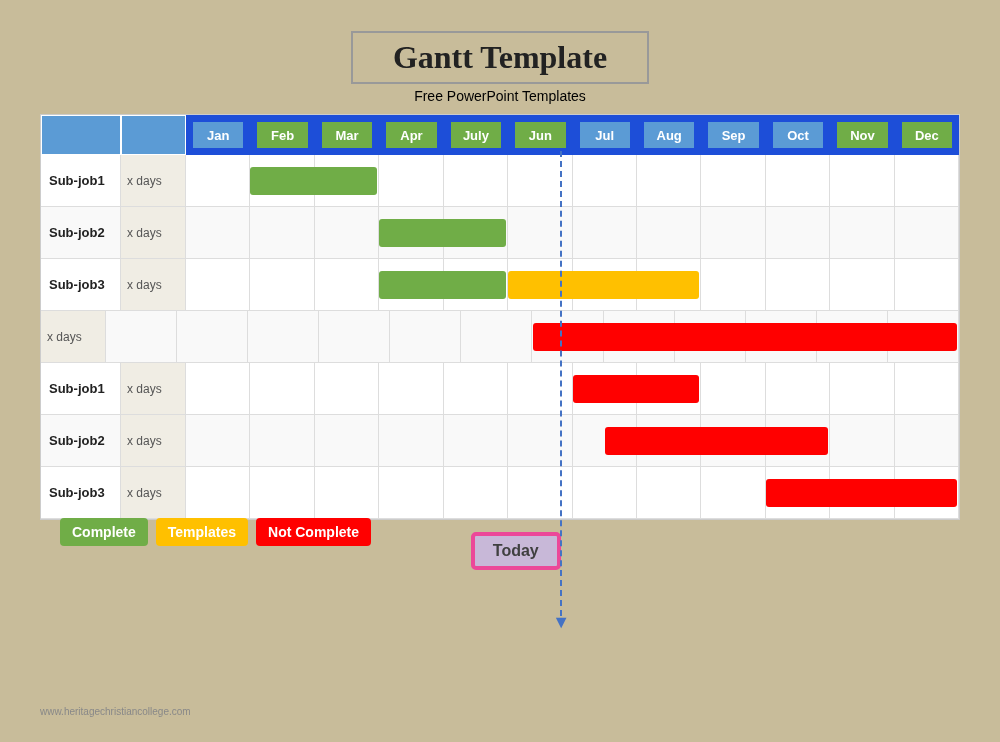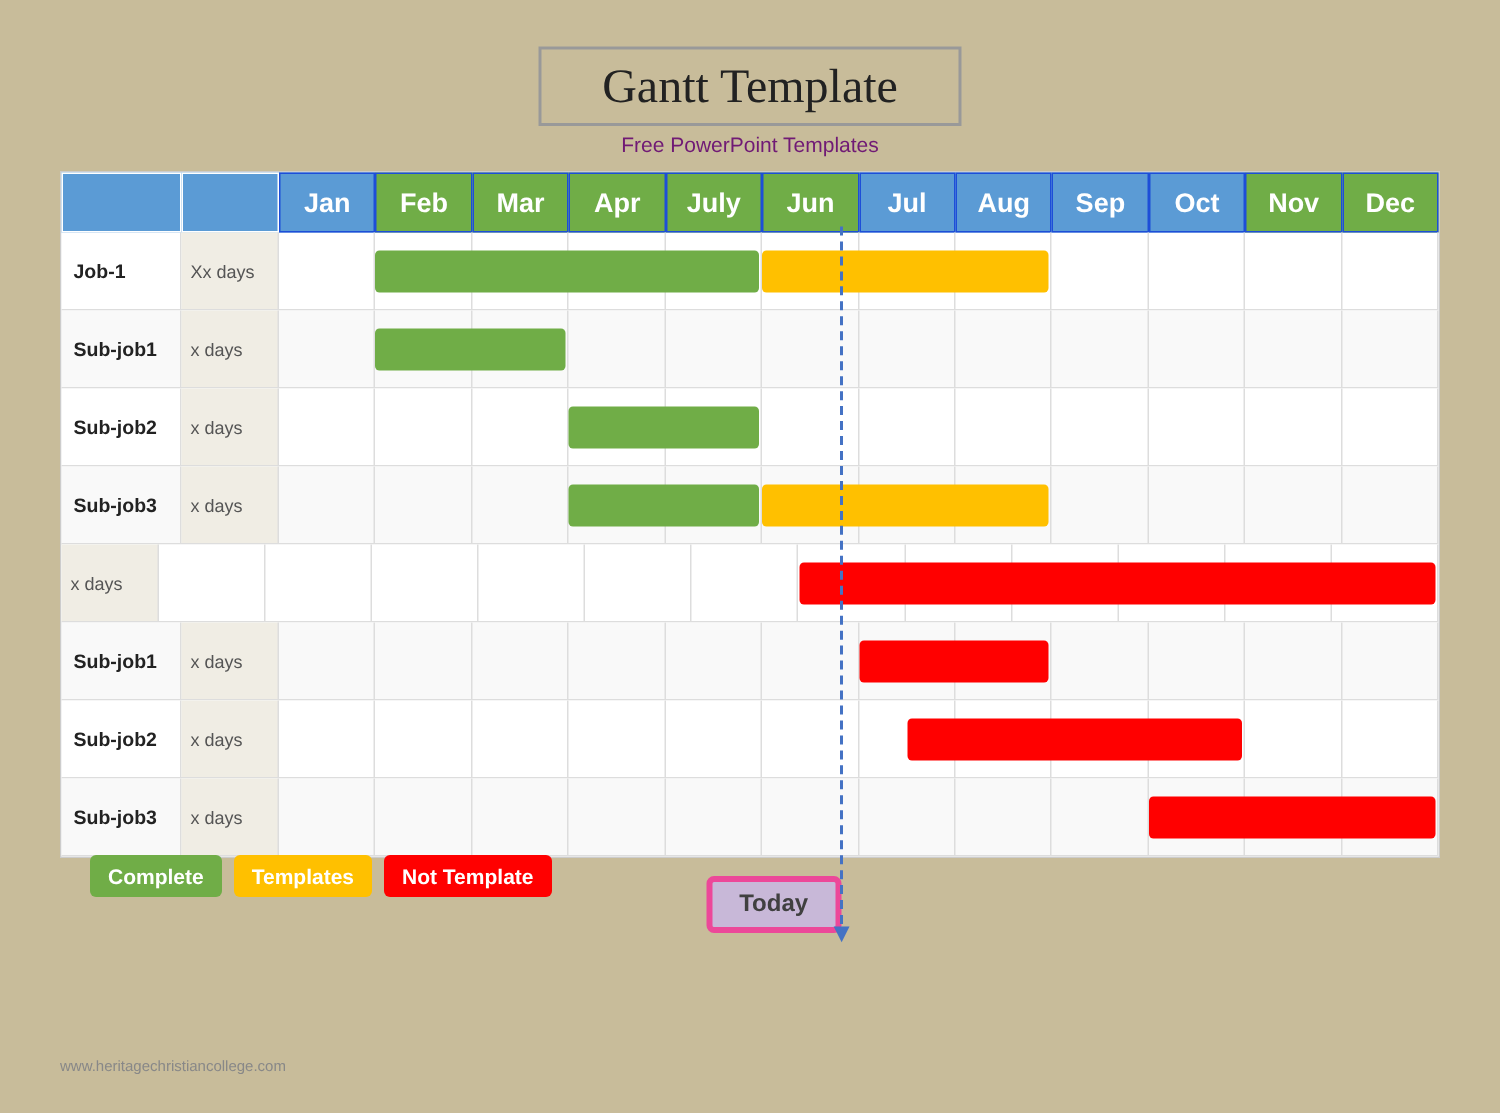--- a/index.html
+++ b/index.html
@@ -24,27 +24,27 @@
     }
     .title-box {
       border: 2px solid #999;
       padding: 6px 40px;
       margin-top: 10px;
       margin-bottom: 4px;
       background: transparent;
     }
     .title-text {
       font-size: 32px;
-      font-weight: normal;
+      font-weight: bold;
       color: #222;
       font-family: 'Times New Roman', serif;
     }
     .subtitle-text {
       font-size: 14px;
-      color: #701a75;
+      color: #000000;
       margin-bottom: 10px;
     }
     .chart-container {
       width: 920px;
       background: white;
       border: 1px solid #ccc;
     }
     
     .gantt-header {
       display: flex;
@@ -60,24 +60,24 @@
       width: 65px;
       min-width: 65px;
       background: #5b9bd5;
       border: 1px solid #fff;
     }
     .header-month {
       flex: 1;
       display: flex;
       align-items: center;
       justify-content: center;
-      font-size: 18px;
+      font-size: 13px;
       font-weight: bold;
       color: white;
-      border: 1px solid #1d4ed8;
+      border: 7px solid #1d4ed8;
     }
     .header-month.green { background: #70ad47; }
     .header-month.blue  { background: #5b9bd5; }
     
     .gantt-row {
       display: flex;
       height: 52px;
       border-bottom: 1px solid #ddd;
     }
     .gantt-row:nth-child(odd) { background: #f9f9f9; }
@@ -177,42 +177,20 @@
       <div class="header-month green">July</div>
       <div class="header-month green">Jun</div>
       <div class="header-month blue">Jul</div>
       <div class="header-month blue">Aug</div>
       <div class="header-month blue">Sep</div>
       <div class="header-month blue">Oct</div>
       <div class="header-month green">Nov</div>
       <div class="header-month green">Dec</div>
     </div>
 
-    <div class="gantt-row">
-      <div class="row-label">Job-1</div>
-      <div class="row-days">Xx days</div>
-      <div class="row-cells">
-        <div class="row-cell"></div>
-        <div class="row-cell"></div>
-        <div class="row-cell"></div>
-        <div class="row-cell"></div>
-        <div class="row-cell"></div>
-        <div class="row-cell"></div>
-        <div class="row-cell"></div>
-        <div class="row-cell"></div>
-        <div class="row-cell"></div>
-        <div class="row-cell"></div>
-        <div class="row-cell"></div>
-        <div class="row-cell"></div>
-
-        <div class="bar bar-green" style="left:calc(1/12*100%); width:calc(4/12*100% - 2px);"></div>
-
-        <div class="bar bar-yellow" style="left:calc(5/12*100%); width:calc(3/12*100% - 2px);"></div>
-      </div>
-    </div>
 
     <div class="gantt-row">
       <div class="row-label">Sub-job1</div>
       <div class="row-days">x days</div>
       <div class="row-cells">
         <div class="row-cell"></div>
         <div class="row-cell"></div>
         <div class="row-cell"></div>
         <div class="row-cell"></div>
         <div class="row-cell"></div>
@@ -350,21 +328,21 @@
   </div>
 
   <div style="position:absolute; top:130px; bottom:95px; left:calc(40px + 145px + (5.5/12)*(920px - 145px)); width:2px; border-left:2px dashed #4472c4; z-index:20; pointer-events:none;"></div>
 
   <div style="position:absolute; bottom:88px; left:calc(40px + 145px + (5.5/12)*(920px - 145px) - 8px); color:#4472c4; font-size:18px; z-index:21;">▼</div>
 
   <div style="position:relative; width:920px; display:flex; align-items:center; margin-top:8px; height:46px;">
     <div class="legend">
       <div class="legend-item legend-green">Complete</div>
       <div class="legend-item legend-yellow">Templates</div>
-      <div class="legend-item legend-red">Not Template</div>
+      <div class="legend-item legend-red">Not Complete</div>
     </div>
 
     <div style="position:absolute; left:calc(145px + (5.2/12)*(920px - 145px) - 50px); background:#c8b8d8; border:4px solid #ec4899; border-radius:5px; padding:6px 18px; font-size:16px; font-weight:bold; color:#404040;">Today</div>
   </div>
 
   <div class="watermark">www.heritagechristiancollege.com</div>
 
 </div>
 
 </body></html>

